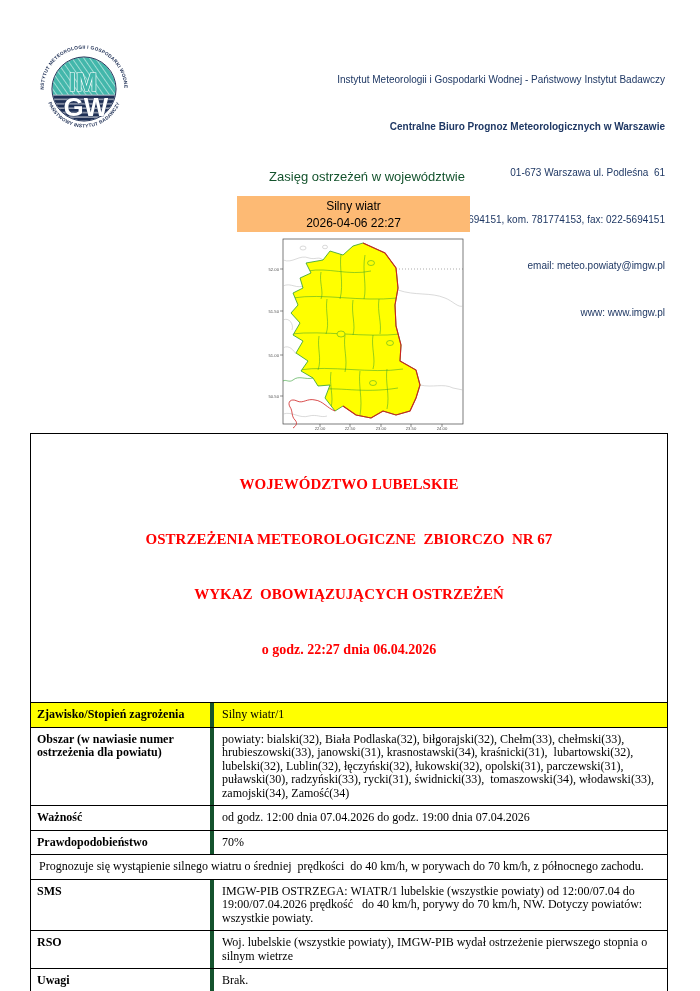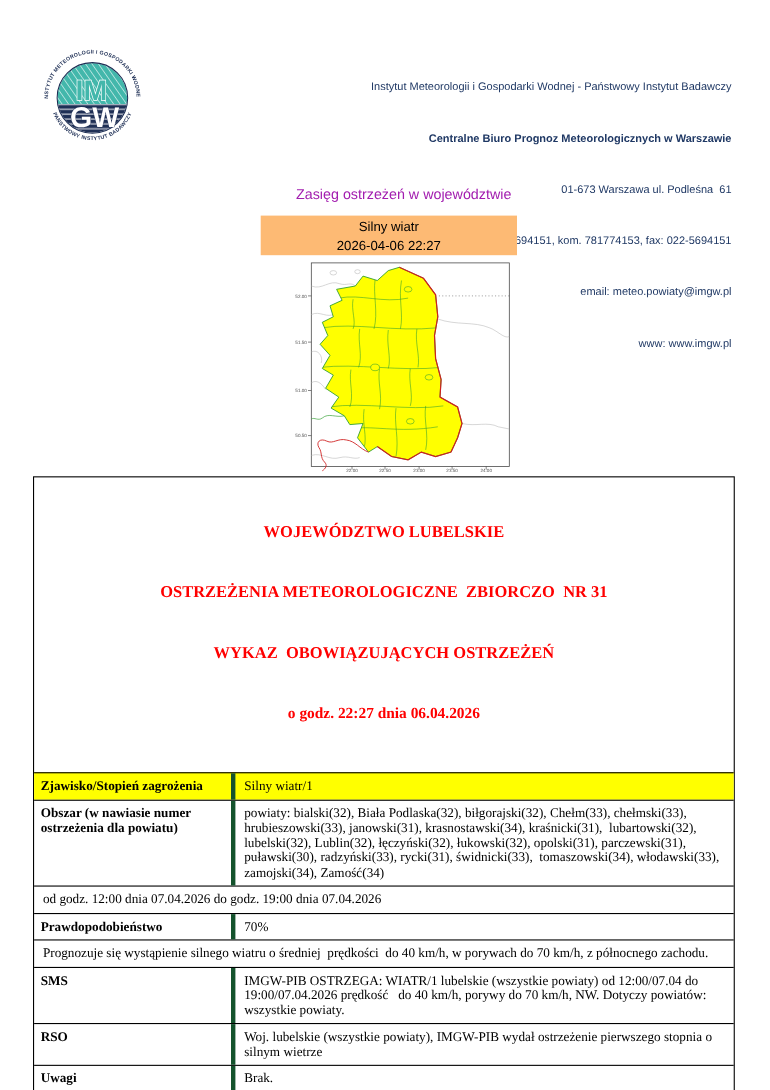--- a/index.html
+++ b/index.html
@@ -5,21 +5,21 @@
   html,body{margin:0;padding:0;}
   body{width:700px;height:991px;background:#ffffff;font-family:"Liberation Sans",sans-serif;color:#000;}
   .page{position:relative;width:700px;height:991px;background:#fff;overflow:hidden;}
 
   
   .logo{position:absolute;left:36px;top:41px;width:96px;height:96px;}
   .org-block{position:absolute;top:41px;right:35px;text-align:right;color:#1f3864;font-size:10px;line-height:15.5px;white-space:pre;}
   .org-block .b{font-weight:bold;}
 
   
-  .section-heading{position:absolute;top:169px;left:34px;width:666px;text-align:center;font-size:13px;color:#a21caf;}
+  .section-heading{position:absolute;top:169px;left:34px;width:666px;text-align:center;font-size:13px;color:#14532d;}
   .event-box{position:absolute;top:196px;left:237px;width:233px;height:36px;background:#fdba74;text-align:center;font-size:12px;line-height:17px;padding-top:2px;box-sizing:border-box;}
 
   
   .map-wrap{position:absolute;left:253px;top:238px;width:217px;height:192px;}
   .map-wrap svg{display:block;width:217px;height:192px;}
 
   
   .doc-col{position:absolute;left:30px;top:433px;width:638px;font-family:"Liberation Serif",serif;}
   .warn-table{border:1px solid #000;background:#fff;}
   .t-title{padding:5px 8px 7px 8px;text-align:center;color:#ff0000;font-weight:bold;white-space:pre-wrap;}
@@ -164,33 +164,34 @@
         <text x="158" y="191.5" text-anchor="middle">23.50</text>
         <text x="189" y="191.5" text-anchor="middle">24.00</text>
       </g>
     </svg>
   </div>
 
   <div class="doc-col">
     <div class="warn-table">
       <div class="t-title">
         <div class="l1">WOJEWÓDZTWO LUBELSKIE</div>
-        <div class="l1">OSTRZEŻENIA METEOROLOGICZNE  ZBIORCZO  NR 31</div>
+        <div class="l1">OSTRZEŻENIA METEOROLOGICZNE  ZBIORCZO  NR 67</div>
         <div class="l1">WYKAZ  OBOWIĄZUJĄCYCH OSTRZEŻEŃ</div>
         <div class="l4">o godz. 22:27 dnia 06.04.2026</div>
       </div>
       <div class="t-row hl">
         <div class="t-label">Zjawisko/Stopień zagrożenia</div>
         <div class="t-value">Silny wiatr/1</div>
       </div>
       <div class="t-row">
         <div class="t-label">Obszar (w nawiasie numer ostrzeżenia dla powiatu)</div>
         <div class="t-value">powiaty: bialski(32), Biała Podlaska(32), biłgorajski(32), Chełm(33), chełmski(33), hrubieszowski(33), janowski(31), krasnostawski(34), kraśnicki(31),  lubartowski(32), lubelski(32), Lublin(32), łęczyński(32), łukowski(32), opolski(31), parczewski(31), puławski(30), radzyński(33), rycki(31), świdnicki(33),  tomaszowski(34), włodawski(33), zamojski(34), Zamość(34)</div>
       </div>
       <div class="t-row">
+        <div class="t-label">Ważność</div>
         <div class="t-value">od godz. 12:00 dnia 07.04.2026 do godz. 19:00 dnia 07.04.2026</div>
       </div>
       <div class="t-row">
         <div class="t-label">Prawdopodobieństwo</div>
         <div class="t-value">70%</div>
       </div>
       <div class="t-row">
         <div class="t-value">Prognozuje się wystąpienie silnego wiatru o średniej  prędkości  do 40 km/h, w porywach do 70 km/h, z północnego zachodu.</div>
       </div>
       <div class="t-row">

